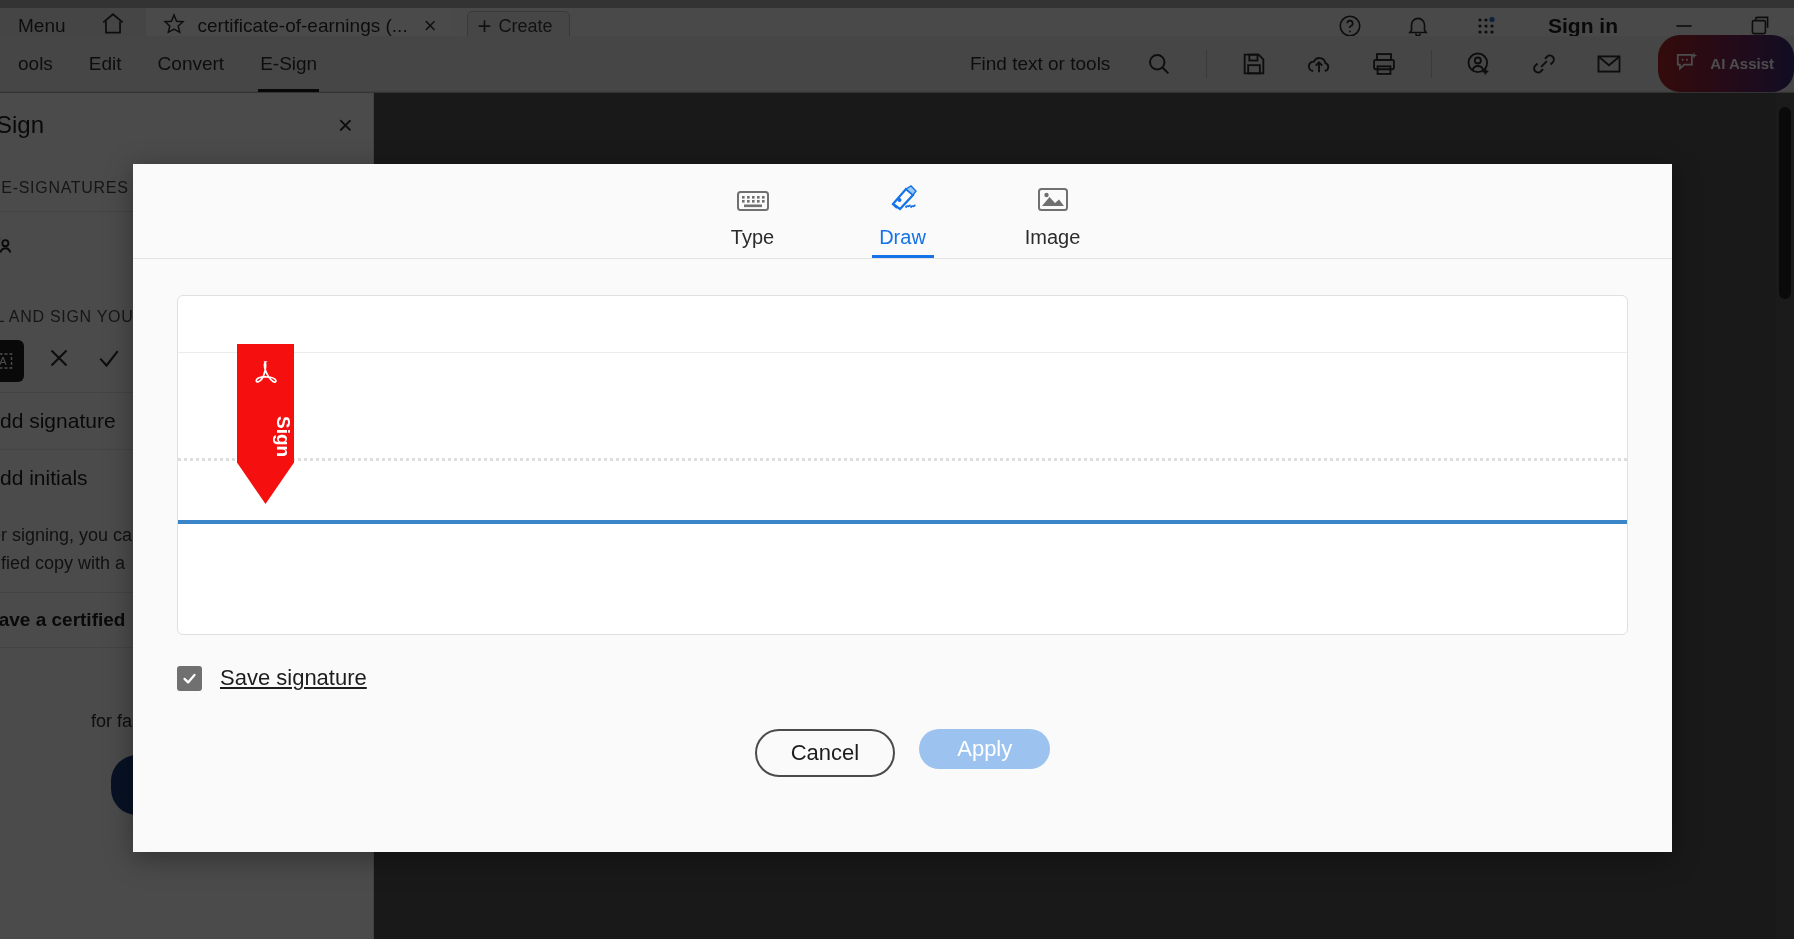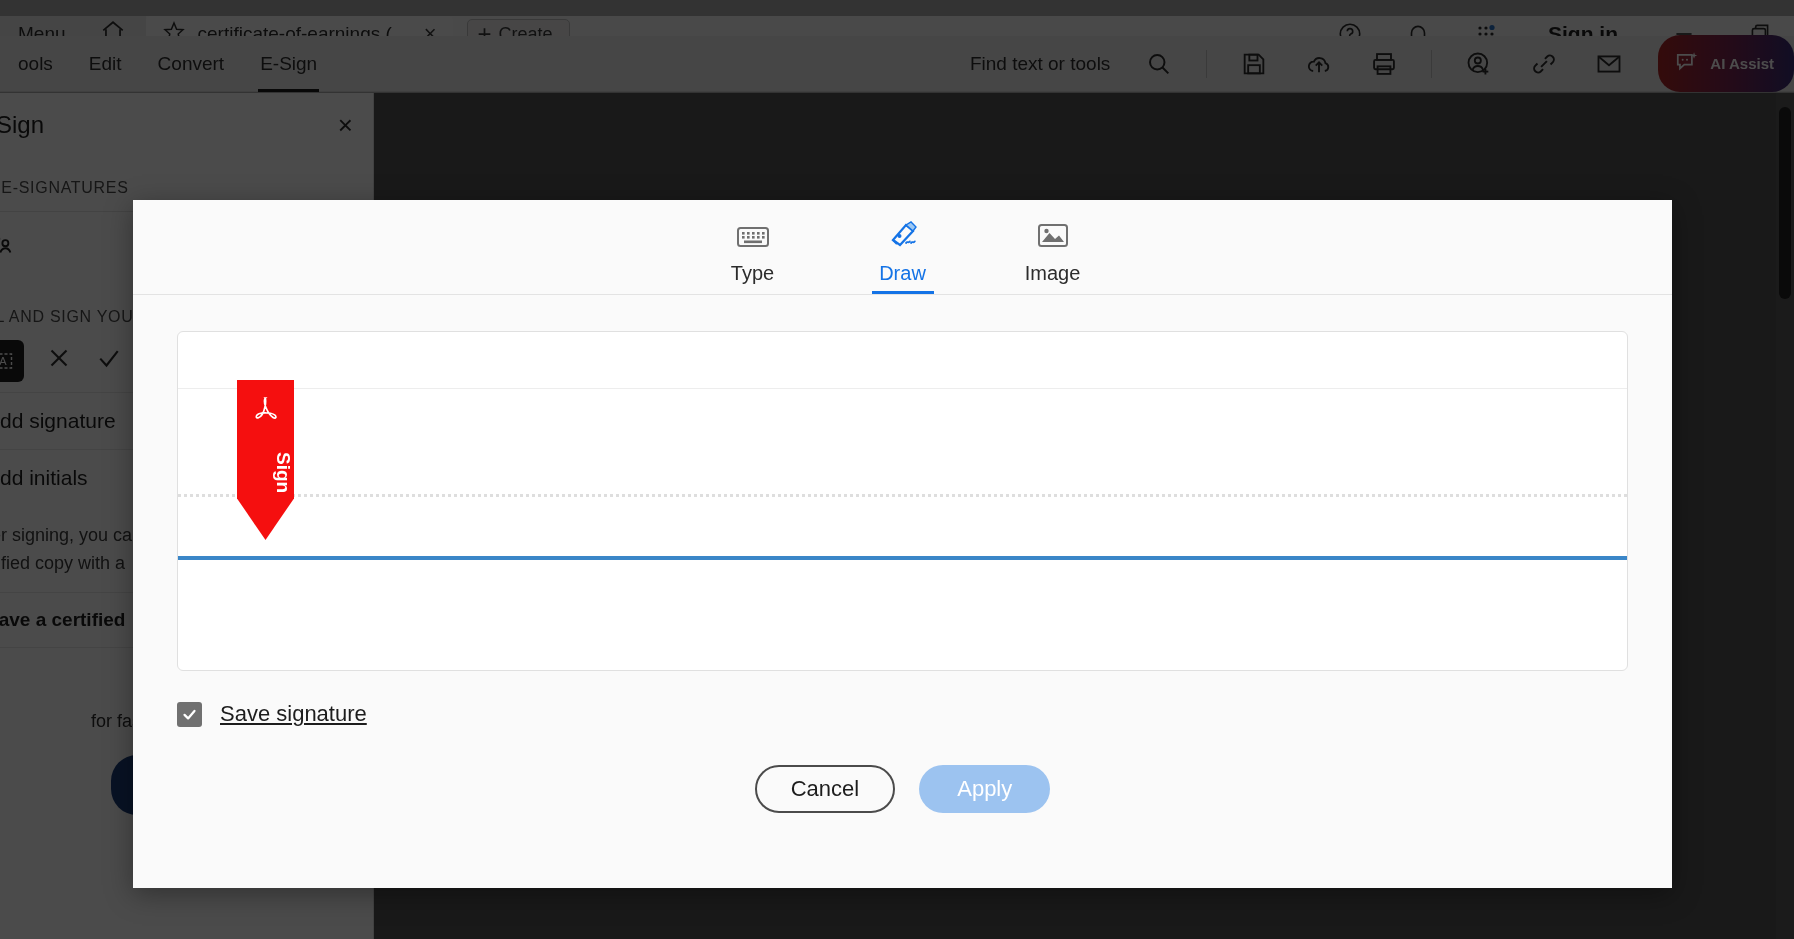--- a/index.html
+++ b/index.html
@@ -22,21 +22,21 @@
   
   .app-chrome {
     position: absolute;
     inset: 0;
     filter: brightness(0.30) saturate(0.75);
   }
 
   
   .titlebar {
     position: absolute;
-    top: 16px; left: 0; right: 0;
+    top: 8px; left: 0; right: 0;
     height: 36px;
     background: #f2f2f2;
     display: flex;
     align-items: flex-end;
   }
   .menu-btn {
     height: 36px;
     padding: 0 14px 0 18px;
     display: flex; align-items: center;
     font-size: 19px; color: #2c2c2c;
@@ -216,21 +216,20 @@
   }
 
   
   .modal {
     position: absolute;
     left: 133px; top: 164px;
     width: 1539px; height: 688px;
     background: #fafafa;
     box-shadow: 0 6px 26px rgba(0,0,0,0.35);
     z-index: 50;
-    margin-top: 36px;
   }
   .modal-tabs {
     height: 95px;
     display: flex; align-items: flex-end; justify-content: center;
     gap: 76px;
     border-bottom: 1px solid #e3e3e3;
     background: #fafafa;
   }
   .mtab {
     position: relative;
@@ -312,21 +311,21 @@
     display: flex; align-items: flex-start; justify-content: center;
     gap: 24px; margin-top: 38px;
   }
   .btn-cancel {
     height: 48px; padding: 0 34px;
     border: 2px solid #4b4b4b; border-radius: 24px;
     background: transparent; color: #1d1d1d; font-size: 22px;
     display: flex; align-items: center;
   }
   .btn-apply {
-    height: 48px; padding: 0 38px;
+    height: 40px; padding: 0 38px;
     border: none; border-radius: 24px;
     background: #9cc3f0; color: #ffffff; font-size: 22px;
     display: flex; align-items: center;
   }
 </style>
 </head>
 <body>
 
 <div id="app">
 

